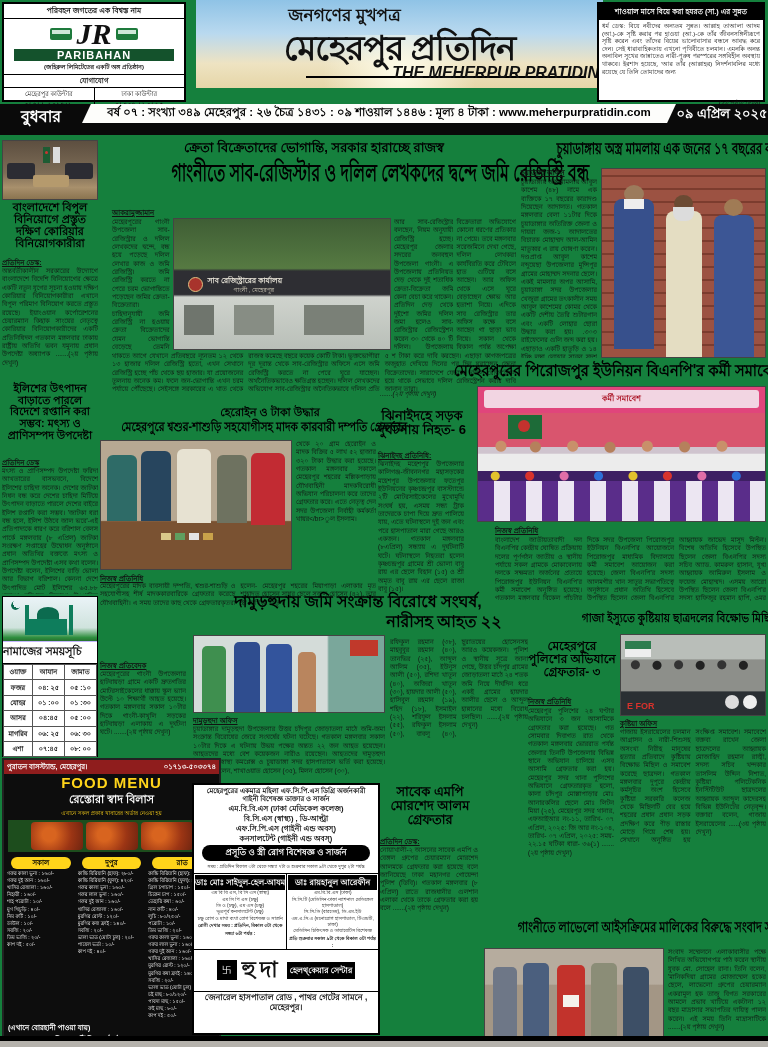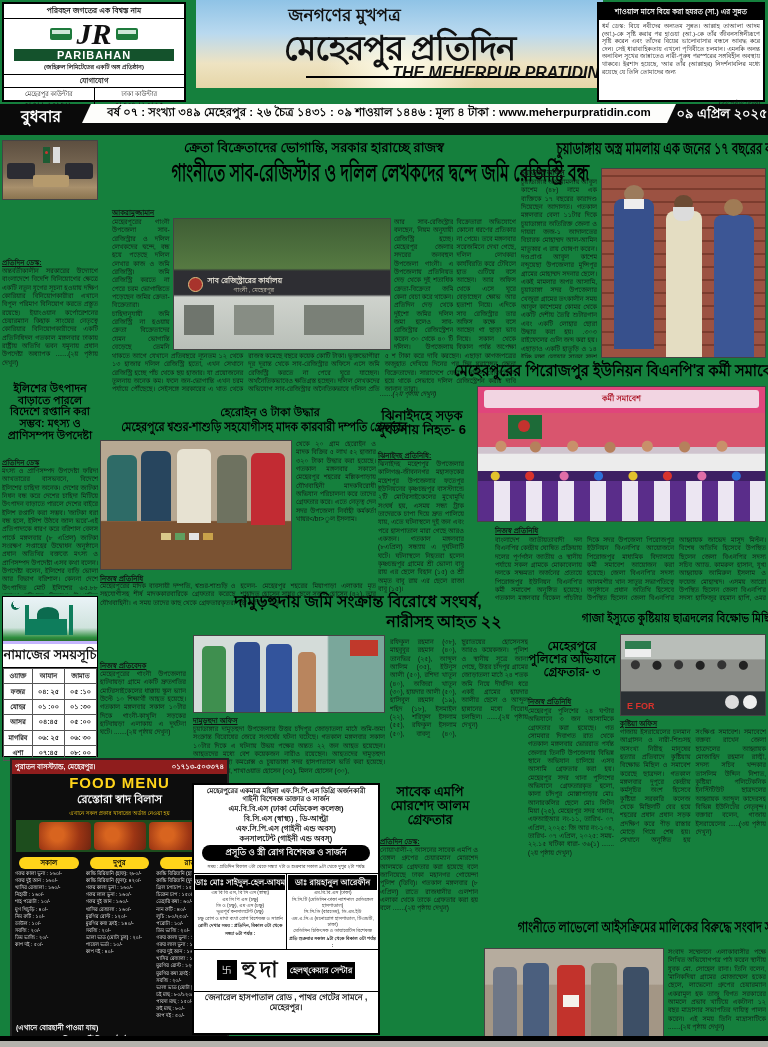--- a/index.html
+++ b/index.html
@@ -45,21 +45,21 @@
   .db-date{width:92px;display:flex;align-items:center;justify-content:center;font-size:13px;font-weight:bold;}
   
   .prayer{border:1.5px solid #000;background:#fff;}
   .mosque{position:relative;height:44px;background:linear-gradient(180deg,#eaf3f7,#cfe3dd 70%,#2f8f3f 92%,#27702f);}
   .dome{position:absolute;left:34px;top:10px;width:22px;height:14px;background:#0c6b4f;border-radius:50% 50% 0 0;}
   .mos-body{position:absolute;left:26px;top:22px;width:38px;height:16px;background:#0e7d5c;}
   .minaret{position:absolute;top:8px;width:4px;height:30px;background:#0e7d5c;}
   .crescent{position:absolute;left:8px;top:4px;width:9px;height:9px;border-radius:50%;background:#0c6b4f;
             -webkit-mask:radial-gradient(circle at 70% 30%,transparent 45%,#000 46%);
             mask:radial-gradient(circle at 70% 30%,transparent 45%,#000 46%);}
-  .pr-title{font-weight:bold;font-size:13px;text-align:center;border-top:3px solid #c4b5fd;border-bottom:1px solid #000;padding:1px 0;}
+  .pr-title{font-weight:bold;font-size:11px;text-align:left;border-top:1px solid #c4b5fd;border-bottom:1px solid #000;padding:1px 0;}
   table.pr{width:100%;border-collapse:collapse;}
   table.pr td,table.pr th{border:1px solid #555;font-size:6.6px;text-align:center;padding:1.2px 0;font-weight:bold;}
   
   .foodad{background:#0d0d0d;color:#fff;border:2px solid #222;font-size:6px;}
   .fa-top{background:#8f1d1d;color:#fff;display:flex;justify-content:space-between;align-items:center;
           font-size:7px;font-weight:bold;padding:1px 3px;}
   .fa-menu{color:#ffd41a;font-weight:900;font-size:15px;text-align:center;letter-spacing:1px;}
   .fa-name{color:#fff;font-weight:bold;font-size:11px;text-align:center;}
   .fa-sub{color:#ffd41a;font-size:5.5px;text-align:center;}
   .fa-imgs{display:flex;gap:3px;justify-content:center;background:#1d4d1d;padding:2px;margin:2px 4px;}
@@ -143,20 +143,21 @@
   </div>
 
   <div class="abs photo" style="left:2px;top:140px;width:96px;height:60px;background:linear-gradient(180deg,#5d4f40 0%,#7d6c56 55%,#a8906c 80%,#8a744f 100%);">
     <div class="fg" style="left:40px;top:6px;width:7px;height:16px;background:#1e5c33;"></div>
     <div class="fg" style="left:42px;top:10px;width:3px;height:3px;border-radius:50%;background:#c33;"></div>
     <div class="fg" style="left:50px;top:6px;width:7px;height:16px;background:#ddd;"></div>
     <div class="fg" style="left:4px;top:22px;width:28px;height:16px;background:#2c2c33;border-radius:3px;"></div>
     <div class="fg" style="right:4px;top:22px;width:28px;height:16px;background:#2c2c33;border-radius:3px;"></div>
     <div class="fg" style="left:30px;top:34px;width:36px;height:12px;background:#b59a6d;border-radius:2px;"></div>
   </div>
+  <div class="abs hl" style="left:2px;top:202px;width:96px;height:54px;font-size:11px;">বাংলাদেশে বিপুল বিনিয়োগে প্রস্তুত দক্ষিণ কোরিয়ার বিনিয়োগকারীরা</div>
   <div class="abs by" style="left:2px;top:257px;width:96px;">প্রতিদিন ডেস্ক:</div>
   <div class="abs body-txt" style="left:2px;top:267px;width:96px;height:114px;">অন্তর্বর্তীকালীন সরকারের উদ্যোগে বাংলাদেশে বিদেশি বিনিয়োগের ক্ষেত্রে একটি নতুন যুগের সূচনা হওয়ায় দক্ষিণ কোরিয়ার বিনিয়োগকারীরা এখানে বিপুল পরিমাণ বিনিয়োগ করতে প্রস্তুত রয়েছে। ইয়াংওয়ান কর্পোরেশনের চেয়ারম্যান কিহাক সাংয়ের নেতৃত্বে কোরিয়ার বিনিয়োগকারীদের একটি প্রতিনিধিদল গতকাল মঙ্গলবার ঢাকায় রাষ্ট্রীয় অতিথি ভবন যমুনায় প্রধান উপদেষ্টা অধ্যাপক .......(২য় পৃষ্ঠায় দেখুন)</div>
 
   <div class="abs hl" style="left:2px;top:383px;width:96px;height:74px;font-size:10.8px;">ইলিশের উৎপাদন বাড়াতে পারলে বিদেশে রপ্তানি করা সম্ভব: মৎস্য ও প্রাণিসম্পদ উপদেষ্টা</div>
   <div class="abs by" style="left:2px;top:457px;width:96px;">প্রতিদিন ডেস্ক</div>
   <div class="abs body-txt" style="left:2px;top:467px;width:96px;height:127px;">মৎস্য ও প্রাণিসম্পদ উপদেষ্টা ফরিদা আখতারের বাসভবনে, বিদেশে ইলিশের চাহিদা অনেক। দেশের জাটকা নিধন বন্ধ করে দেশের চাহিদা মিটিয়ে উৎপাদন বাড়াতে পারলে দেশের বাইরে ইলিশ রপ্তানি করা সম্ভব। 'জাটকা ধরা বন্ধ হলে, ইলিশ উঠবে জাল ভরে'-এই প্রতিপাদ্যকে ধারণ করে বরিশাল বেলস পার্কে মঙ্গলবার (৮ এপ্রিল) জাটকা সংরক্ষণ সপ্তাহের উদ্বোধন অনুষ্ঠানে প্রধান অতিথির বক্তব্যে মৎস্য ও প্রাণিসম্পদ উপদেষ্টা এসব কথা বলেন। উপদেষ্টা বলেন, ইলিশের বাড়ি ভোলা আর বিভাগ বরিশাল। কেননা দেশে উৎপাদিত মোট ইলিশের ৬৫.৮৮ শতাংশ বরিশাল বিভাগে উৎপাদিত হয়। বরিশাল বিভাগের মধ্যে সবচেয়ে বেশি ইলিশ উৎপাদিত হয় ভোলা জেলায়। .......(২য় পৃষ্ঠায় দেখুন)</div>
 
   <div class="abs prayer" style="left:2px;top:596px;width:96px;height:161px;">
     <div class="mosque">
       <div class="crescent"></div>
@@ -332,21 +333,21 @@
   <div class="abs photo" style="left:484px;top:948px;width:180px;height:90px;background:linear-gradient(180deg,#b6ac9e 0 40%,#a39685 41% 100%);">
     <div class="fg" style="left:8px;top:18px;width:24px;height:72px;background:#6e7787;border-radius:5px 5px 0 0;"></div>
     <div class="fg" style="left:38px;top:14px;width:26px;height:76px;background:#4b5f7e;border-radius:5px 5px 0 0;"></div>
     <div class="fg" style="left:72px;top:16px;width:28px;height:74px;background:#c2332c;border-radius:5px 5px 0 0;"></div>
     <div class="fg" style="left:78px;top:46px;width:16px;height:12px;background:#f4f2ec;"></div>
     <div class="fg" style="left:106px;top:14px;width:26px;height:76px;background:#8b8d77;border-radius:5px 5px 0 0;"></div>
     <div class="fg" style="left:138px;top:18px;width:26px;height:72px;background:#3d4f66;border-radius:5px 5px 0 0;"></div>
   </div>
   <div class="abs body-txt" style="left:668px;top:948px;width:98px;height:90px;">সংবাদ সম্মেলনে এলাকাবাসীর পক্ষে লিখিত অভিযোগপত্র পাঠ করেন স্থানীয় যুবক মো. সোহেল রানা। তিনি বলেন, 'মানিকদিয়া গ্রামের মোজাম্মেল হকের ছেলে, লাভেলো গ্রুপের চেয়ারম্যান একরামুল হক তাজু বিগত সরকারের আমলে প্রভাব খাটিয়ে একটানা ১২ বছর মাদ্রাসার সভাপতির দায়িত্ব পালন করেন। এই সময় তিনি মাদ্রাসাটিকে .......(২য় পৃষ্ঠায় দেখুন)</div>
 
-  <div class="abs foodad" style="left:10px;top:758px;width:219px;height:282px;">
+  <div class="abs foodad" style="left:2px;top:758px;width:219px;height:282px;">
     <div class="fa-top">
       <span>পুরাতন বাসস্ট্যান্ড, মেহেরপুর।</span>
       <span>০১৭১৩-৫০৩৩৭৪</span>
     </div>
     <div class="fa-menu">FOOD MENU</div>
     <div class="fa-name">রেস্তোরা স্বাদ বিলাস</div>
     <div class="fa-sub">এখানে সকল প্রকার খাবারের অর্ডার নেওয়া হয়</div>
     <div class="fa-imgs">
       <div class="fa-img"></div>
       <div class="fa-img"></div>

